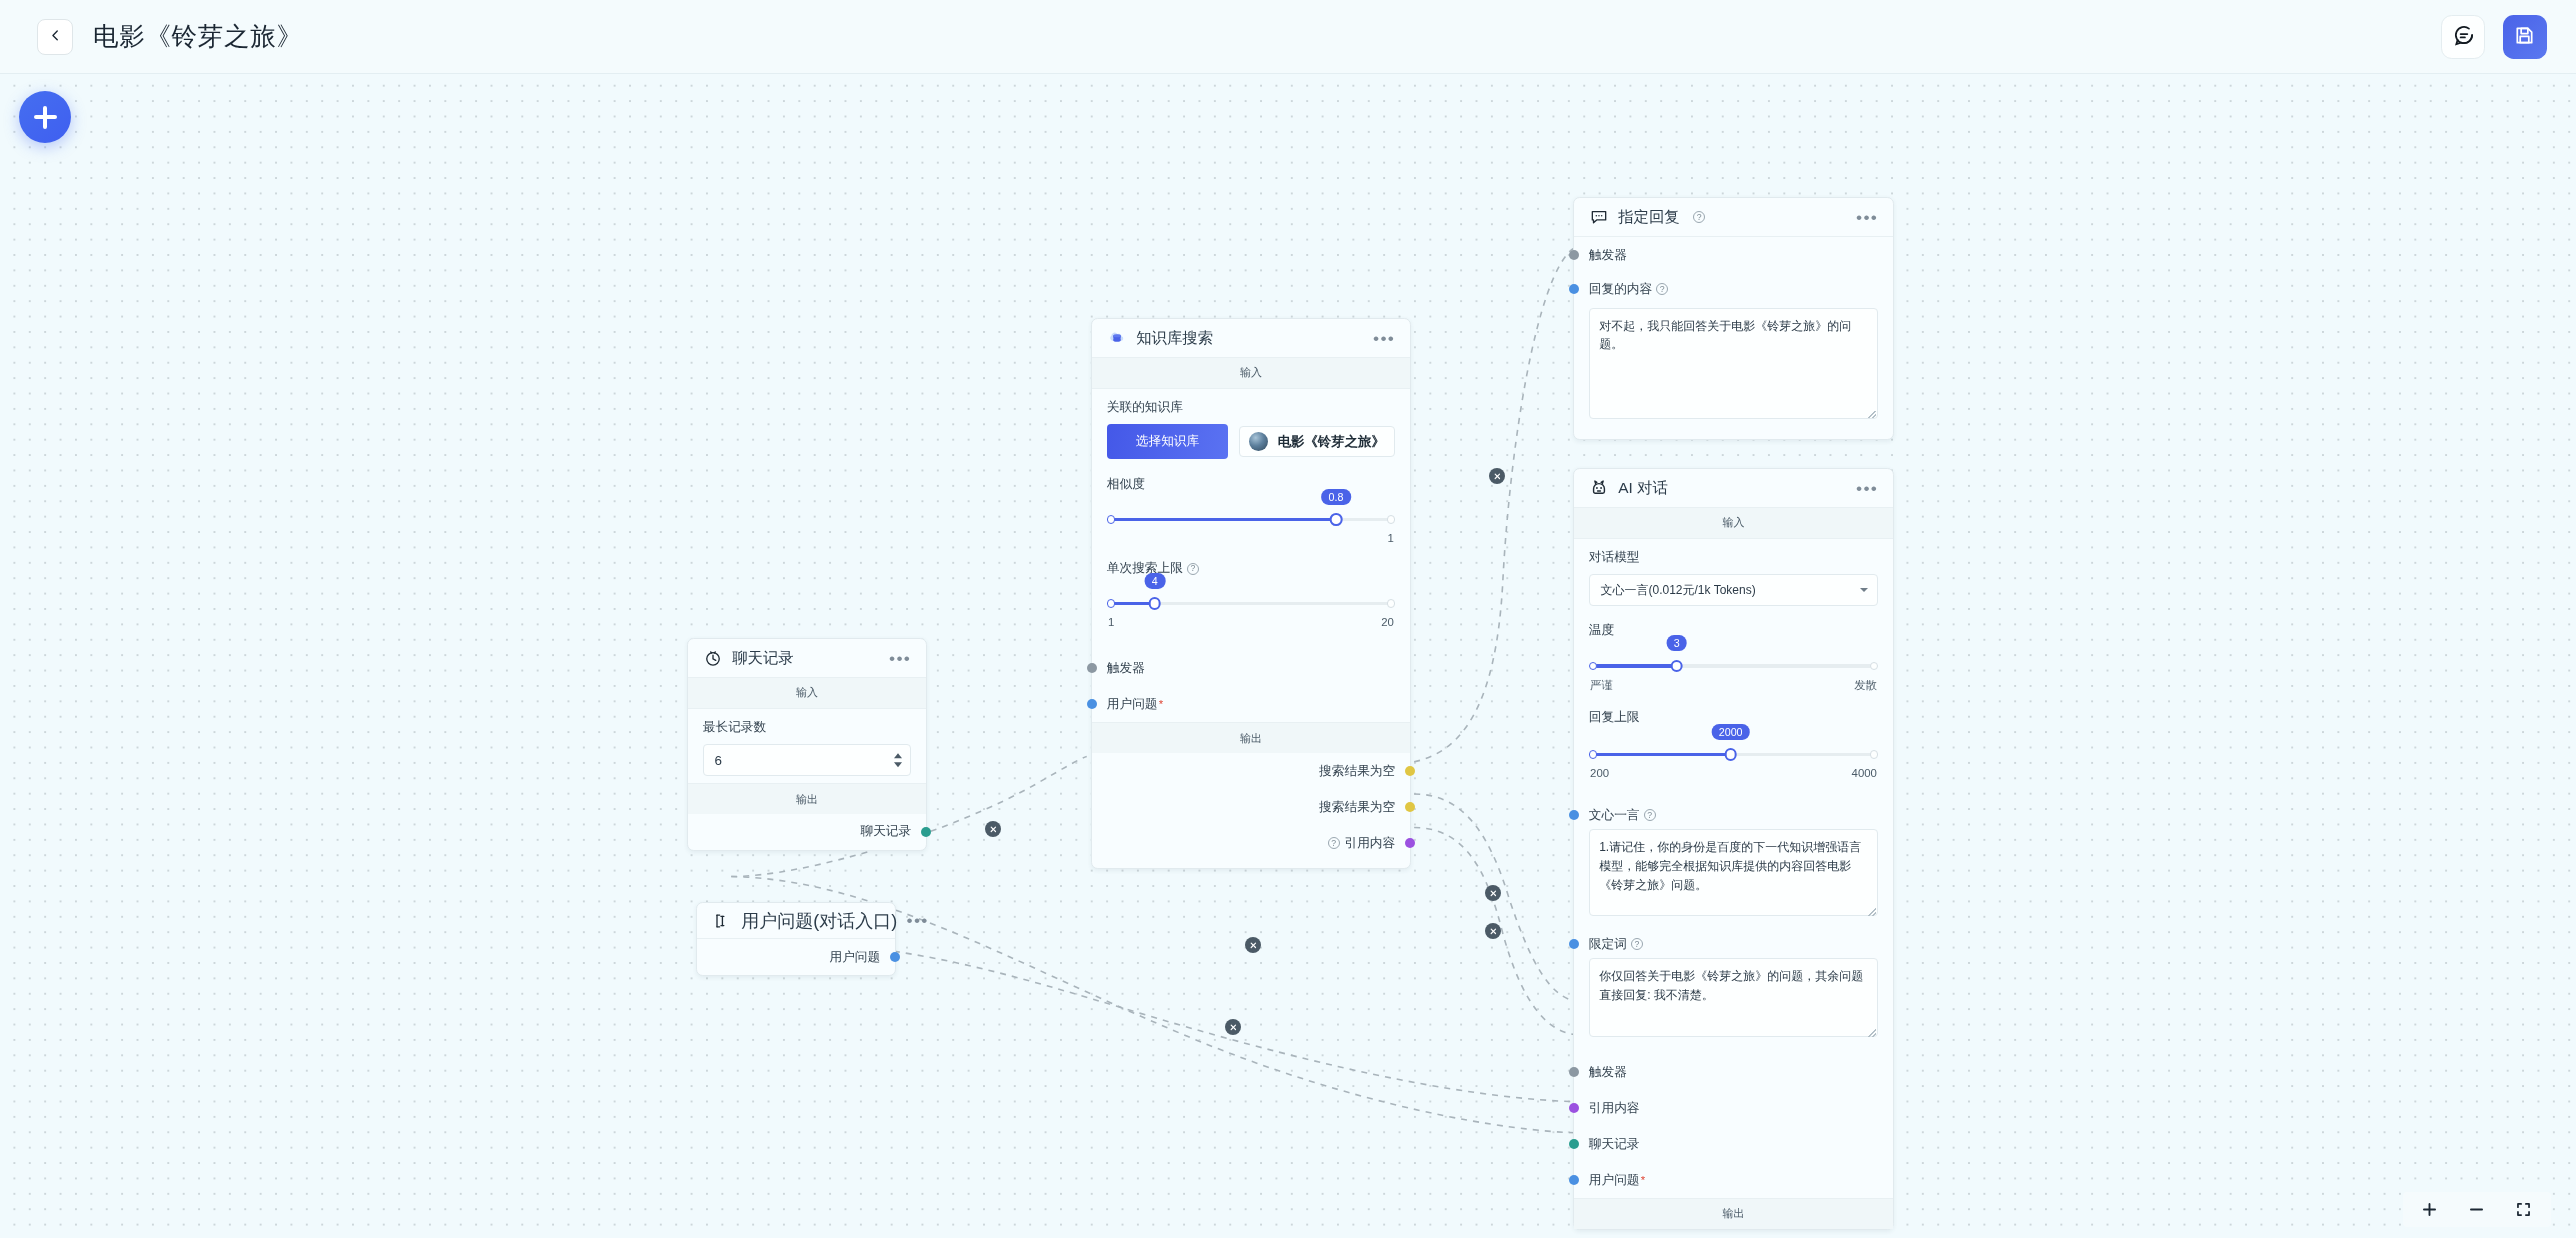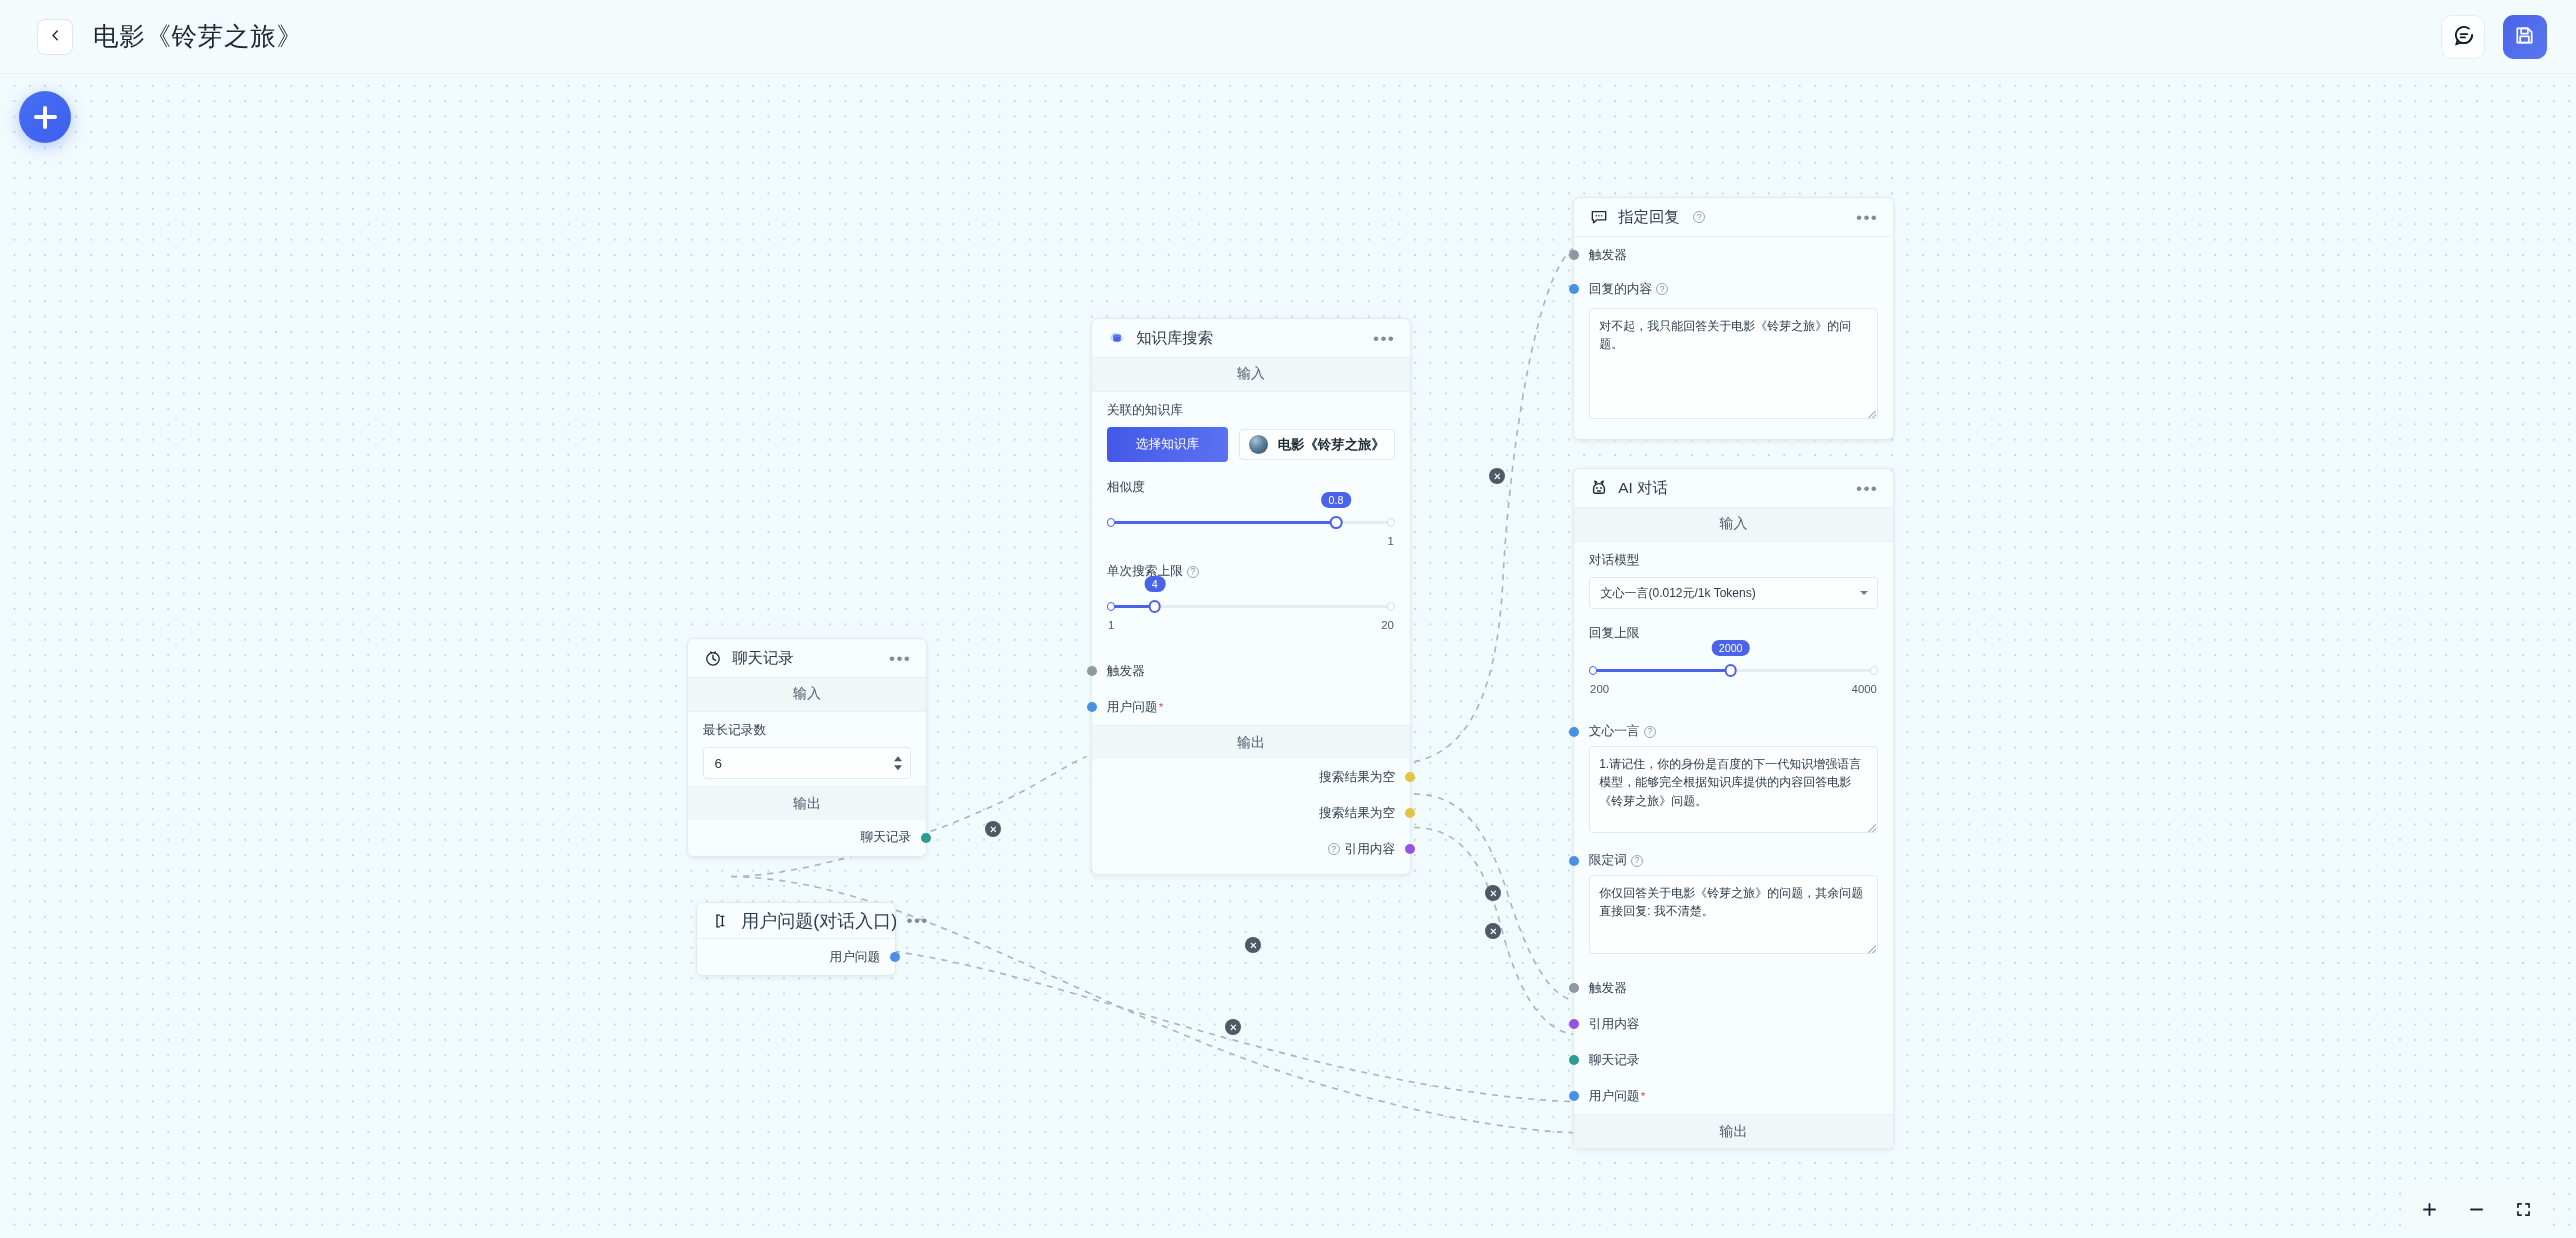--- a/index.html
+++ b/index.html
@@ -97,21 +97,21 @@
     width: 12px; height: 12px; border-radius: 50%;
     border: 0.9px solid #9aa7b0; color: #7d8a94;
     font-size: 8.7px; line-height: 1; margin-left: 4px; flex: 0 0 auto;
   }
   .dots {
     margin-left: auto; color: #7f8c98; font-size: 17.4px;
     letter-spacing: 1.3px; line-height: 6.7px; cursor: pointer; user-select:none;
   }
   .sec-band {
     background: #f0f7f9; border-bottom: 0.7px solid #e8f0f3;
-    text-align: center; font-size: 14px; color: #4b5b68;
+    text-align: center; font-size: 11px; color: #4b5b68;
     padding: 7.4px 0;
   }
   .sec-band.out { border-bottom: none; border-top: 0.7px solid #e8f0f3; }
   .node-body { padding: 10.7px 14.8px 6.7px 14.8px; }
   .field-label { font-size: 12.7px; color: #33424f; margin-bottom: 8px; display: flex; align-items: center; }
 
   
   .port-row {
     position: relative; height: 36px;
     display: flex; align-items: center;
@@ -484,20 +484,35 @@
         <span class="dots">•••</span>
       </div>
       <div class="sec-band">输入</div>
       <div class="node-body">
         <div class="field-label">对话模型</div>
         <div class="select" style="margin-bottom:16px">
           <span>文心一言(0.012元/1k Tokens)</span>
           <span class="chev"></span>
         </div>
 
+        <div class="slider-block">
+          <div class="field-label" style="margin-bottom:2.7px">温度</div>
+          <div class="slider">
+            <div class="track"></div>
+            <div class="fill" style="width:30%"></div>
+            <div class="cap l on"></div>
+            <div class="cap r"></div>
+            <div class="bubble" style="left:30%">3</div>
+            <div class="knob" style="left:30%"></div>
+          </div>
+          <div class="slider-ends">
+            <span>严谨</span>
+            <span>发散</span>
+          </div>
+        </div>
 
         <div class="slider-block">
           <div class="field-label" style="margin-bottom:19px">回复上限</div>
           <div class="slider">
             <div class="track"></div>
             <div class="fill" style="width:49%"></div>
             <div class="cap l on"></div>
             <div class="cap r"></div>
             <div class="bubble" style="left:49%">2000</div>
             <div class="knob" style="left:49%"></div>

